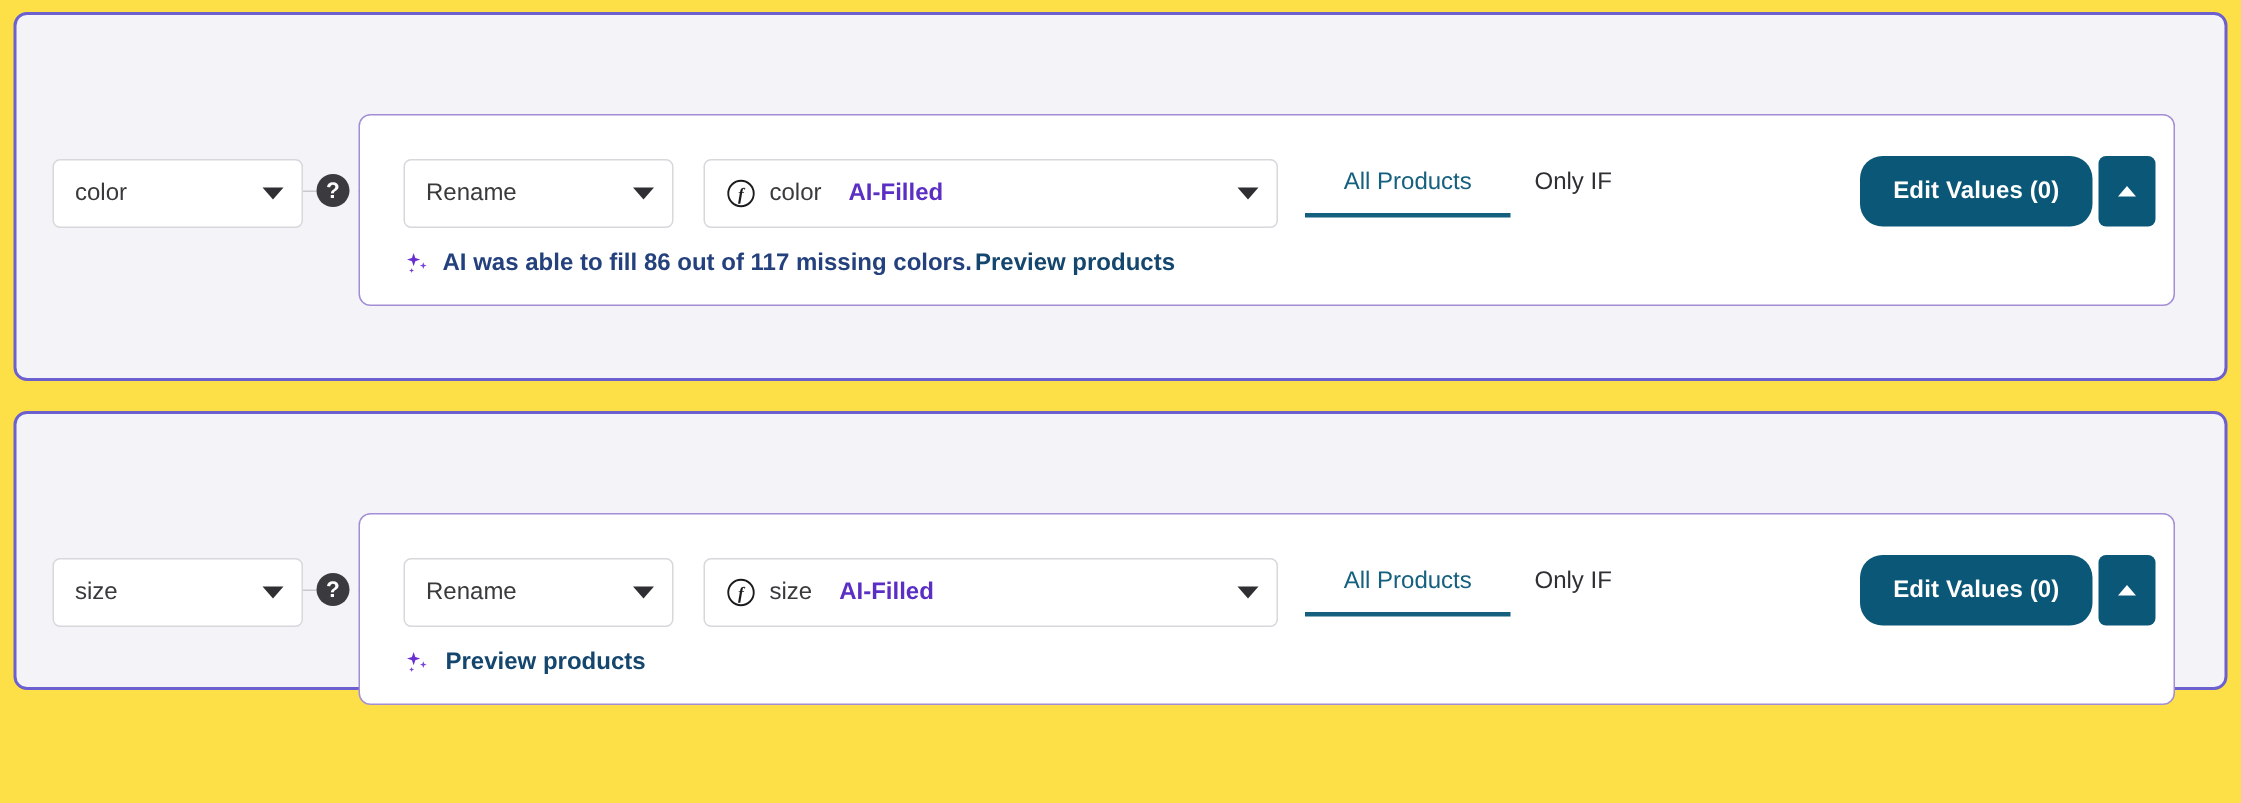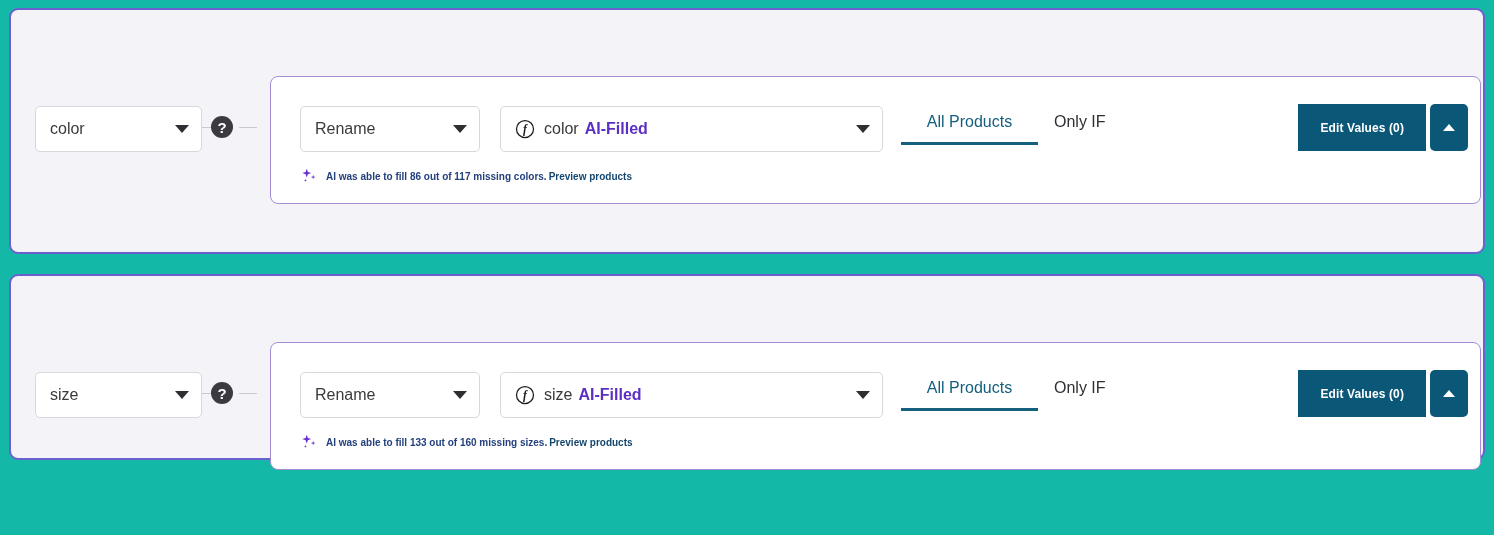--- a/index.html
+++ b/index.html
@@ -10,21 +10,21 @@
     height: 535px;
     background: #ffffff;
     font-family: "Liberation Sans", sans-serif;
     overflow: hidden;
   }
 
   .page {
     position: relative;
     width: 1494px;
     height: 535px;
-    background: #14b8a6;
+    background: #fde047;
     padding: 8px 24px;
   }
 
   
   .attr-card {
     position: absolute;
     left: 9px;
     width: 1476px;
     background: #f4f3f8;
     border: 2px solid #6c5fd0;
@@ -82,21 +82,21 @@
     align-items: center;
     justify-content: center;
     cursor: pointer;
     line-height: 1;
     font-family: "Liberation Sans", sans-serif;
   }
 
   
   .rule-panel {
     position: absolute;
-    left: 259px;
+    left: 228px;
     width: 1211px;
     background: #ffffff;
     border: 1.5px solid #a38ed6;
     border-radius: 8px;
   }
   .rule-panel.p1 { top: 66px; height: 128px; }
   .rule-panel.p2 { top: 66px; height: 128px; }
 
   .field-box {
     position: absolute;
@@ -123,21 +123,21 @@
   .action-select { left: 29px; top: 29px; width: 180px; }
   .source-select { left: 229px; top: 29px; width: 383px; }
 
   .fx-icon {
     width: 20px;
     height: 20px;
     flex: none;
     margin-right: 9px;
   }
   .src-name { color: #3a3a3c; margin-right: 6px; }
-  .src-tag  { color: #5b2fc4; font-weight: bold; }
+  .src-tag  { color: #5b2fc4; font-weight: bold; margin-left: 12px; }
 
   
   .tabs {
     position: absolute;
     top: 29px;
     left: 630px;
     display: flex;
     align-items: flex-start;
     height: 46px;
   }
@@ -168,22 +168,22 @@
     right: 12px;
     display: flex;
     align-items: stretch;
     gap: 4px;
     height: 47px;
   }
   .btn-primary {
     background: #0b5778;
     color: #ffffff;
     border: none;
-    border-radius: 0;
-    font-size: 12px;
+    border-radius: 15px;
+    font-size: 16px;
     font-weight: bold;
     padding: 0 22px;
     cursor: pointer;
     font-family: "Liberation Sans", sans-serif;
     white-space: nowrap;
     letter-spacing: 0.1px;
   }
   .btn-caret {
     background: #0b5778;
     border: none;
@@ -201,21 +201,21 @@
     border-bottom: 7px solid #ffffff;
   }
 
   
   .ai-note {
     position: absolute;
     left: 29px;
     top: 90px;
     display: flex;
     align-items: center;
-    font-size: 10px;
+    font-size: 16px;
     color: #1d3f7a;
     font-weight: bold;
     white-space: nowrap;
   }
   .sparkle-icon { width: 18px; height: 18px; margin-right: 8px; flex: none; }
   .ai-note-text { font-weight: bold; color: #24417d; }
   .ai-note-link {
     color: #15476e;
     font-weight: bold;
     text-decoration: none;
@@ -328,20 +328,19 @@
           <span class="caret-up"></span>
         </button>
       </div>
 
       <div class="ai-note">
         <svg class="sparkle-icon" viewBox="0 0 24 24">
           <path d="M9 2.2 L10.5 6.6 L14.9 8.1 L10.5 9.6 L9 14 L7.5 9.6 L3.1 8.1 L7.5 6.6 Z" fill="#6a2fd0"></path>
           <path d="M17.6 10.4 L18.4 12.6 L20.6 13.4 L18.4 14.2 L17.6 16.4 L16.8 14.2 L14.6 13.4 L16.8 12.6 Z" fill="#7b45d8"></path>
           <path d="M7.2 15.6 L7.8 17.2 L9.4 17.8 L7.8 18.4 L7.2 20 L6.6 18.4 L5 17.8 L6.6 17.2 Z" fill="#7b45d8"></path>
         </svg>
-        <span class="ai-note-text">AI was able to fill 133 out of 160 missing sizes.</span>
         <a class="ai-note-link" href="#">Preview products</a>
       </div>
 
     </div>
   </div>
 
 </div>
 
 </body></html>

